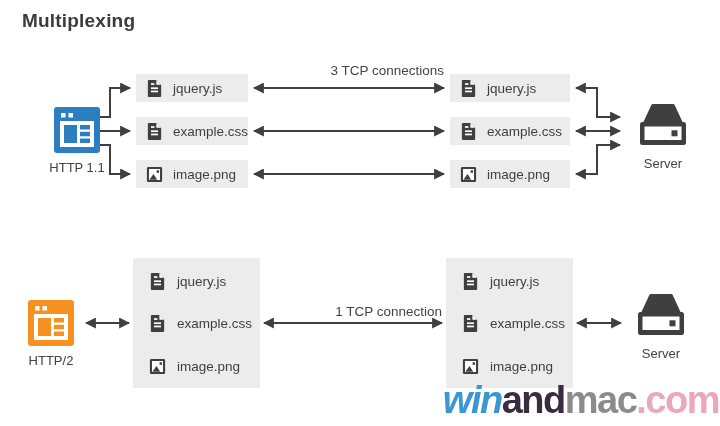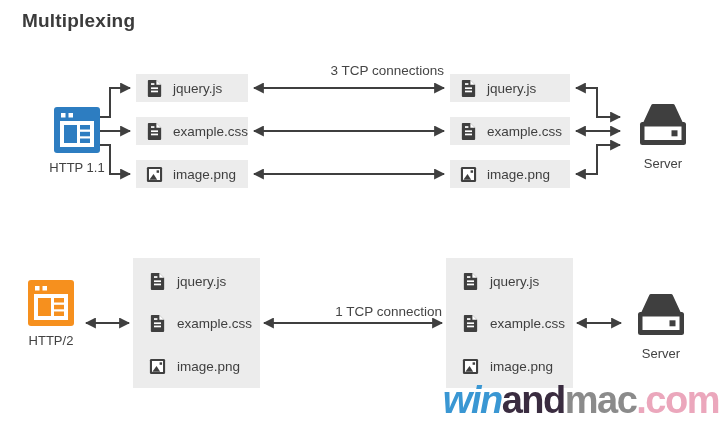--- a/index.html
+++ b/index.html
@@ -174,21 +174,21 @@
       <svg viewBox="0 0 50 46" width="50" height="46" xmlns="http://www.w3.org/2000/svg">
         <path d="M15 1 h20 a2 2 0 0 1 1.8 1.2 L45 20 H5 L13.2 2.2 A2 2 0 0 1 15 1 z" fill="currentColor"></path>
         <rect x="2" y="19" width="46" height="23" rx="2.5" fill="currentColor"></rect>
         <rect x="6.5" y="23.5" width="37" height="13.5" fill="#fff"></rect>
         <rect x="33.5" y="27.3" width="6" height="6" fill="currentColor"></rect>
       </svg>
     </span>
     <span class="node-label">Server</span>
   </div>
 
-  <div class="node client-orange" style="left:16px; top:280px; width:70px;">
+  <div class="node client-orange" style="left:16px; top:300px; width:70px;">
     <span class="glyph">
       <svg viewBox="0 0 46 46" width="46" height="46" xmlns="http://www.w3.org/2000/svg">
         <rect width="46" height="46" rx="3" fill="currentColor"></rect>
         <rect x="7" y="6" width="4.5" height="4.5" fill="#fff"></rect>
         <rect x="14.5" y="6" width="4.5" height="4.5" fill="#fff"></rect>
         <rect x="6" y="14" width="34" height="26" fill="#fff"></rect>
         <rect x="10" y="18" width="13" height="18" fill="currentColor"></rect>
         <rect x="26" y="18" width="10" height="4.5" fill="currentColor"></rect>
         <rect x="26" y="24.8" width="10" height="4.5" fill="currentColor"></rect>
         <rect x="26" y="31.5" width="10" height="4.5" fill="currentColor"></rect>

